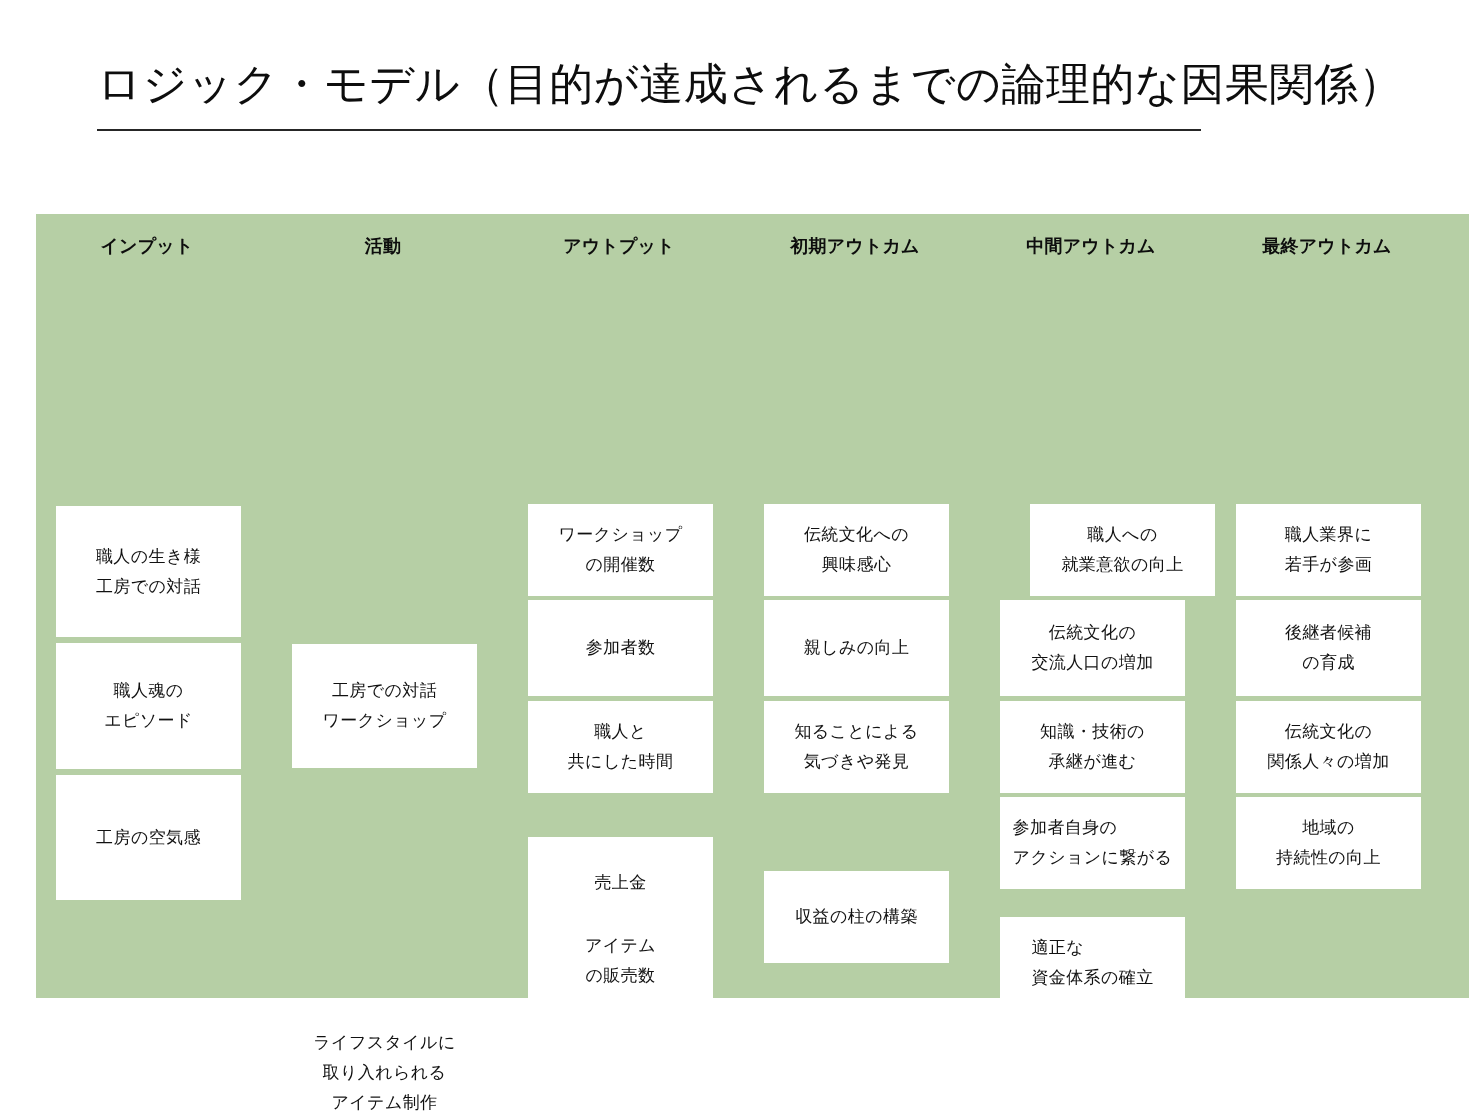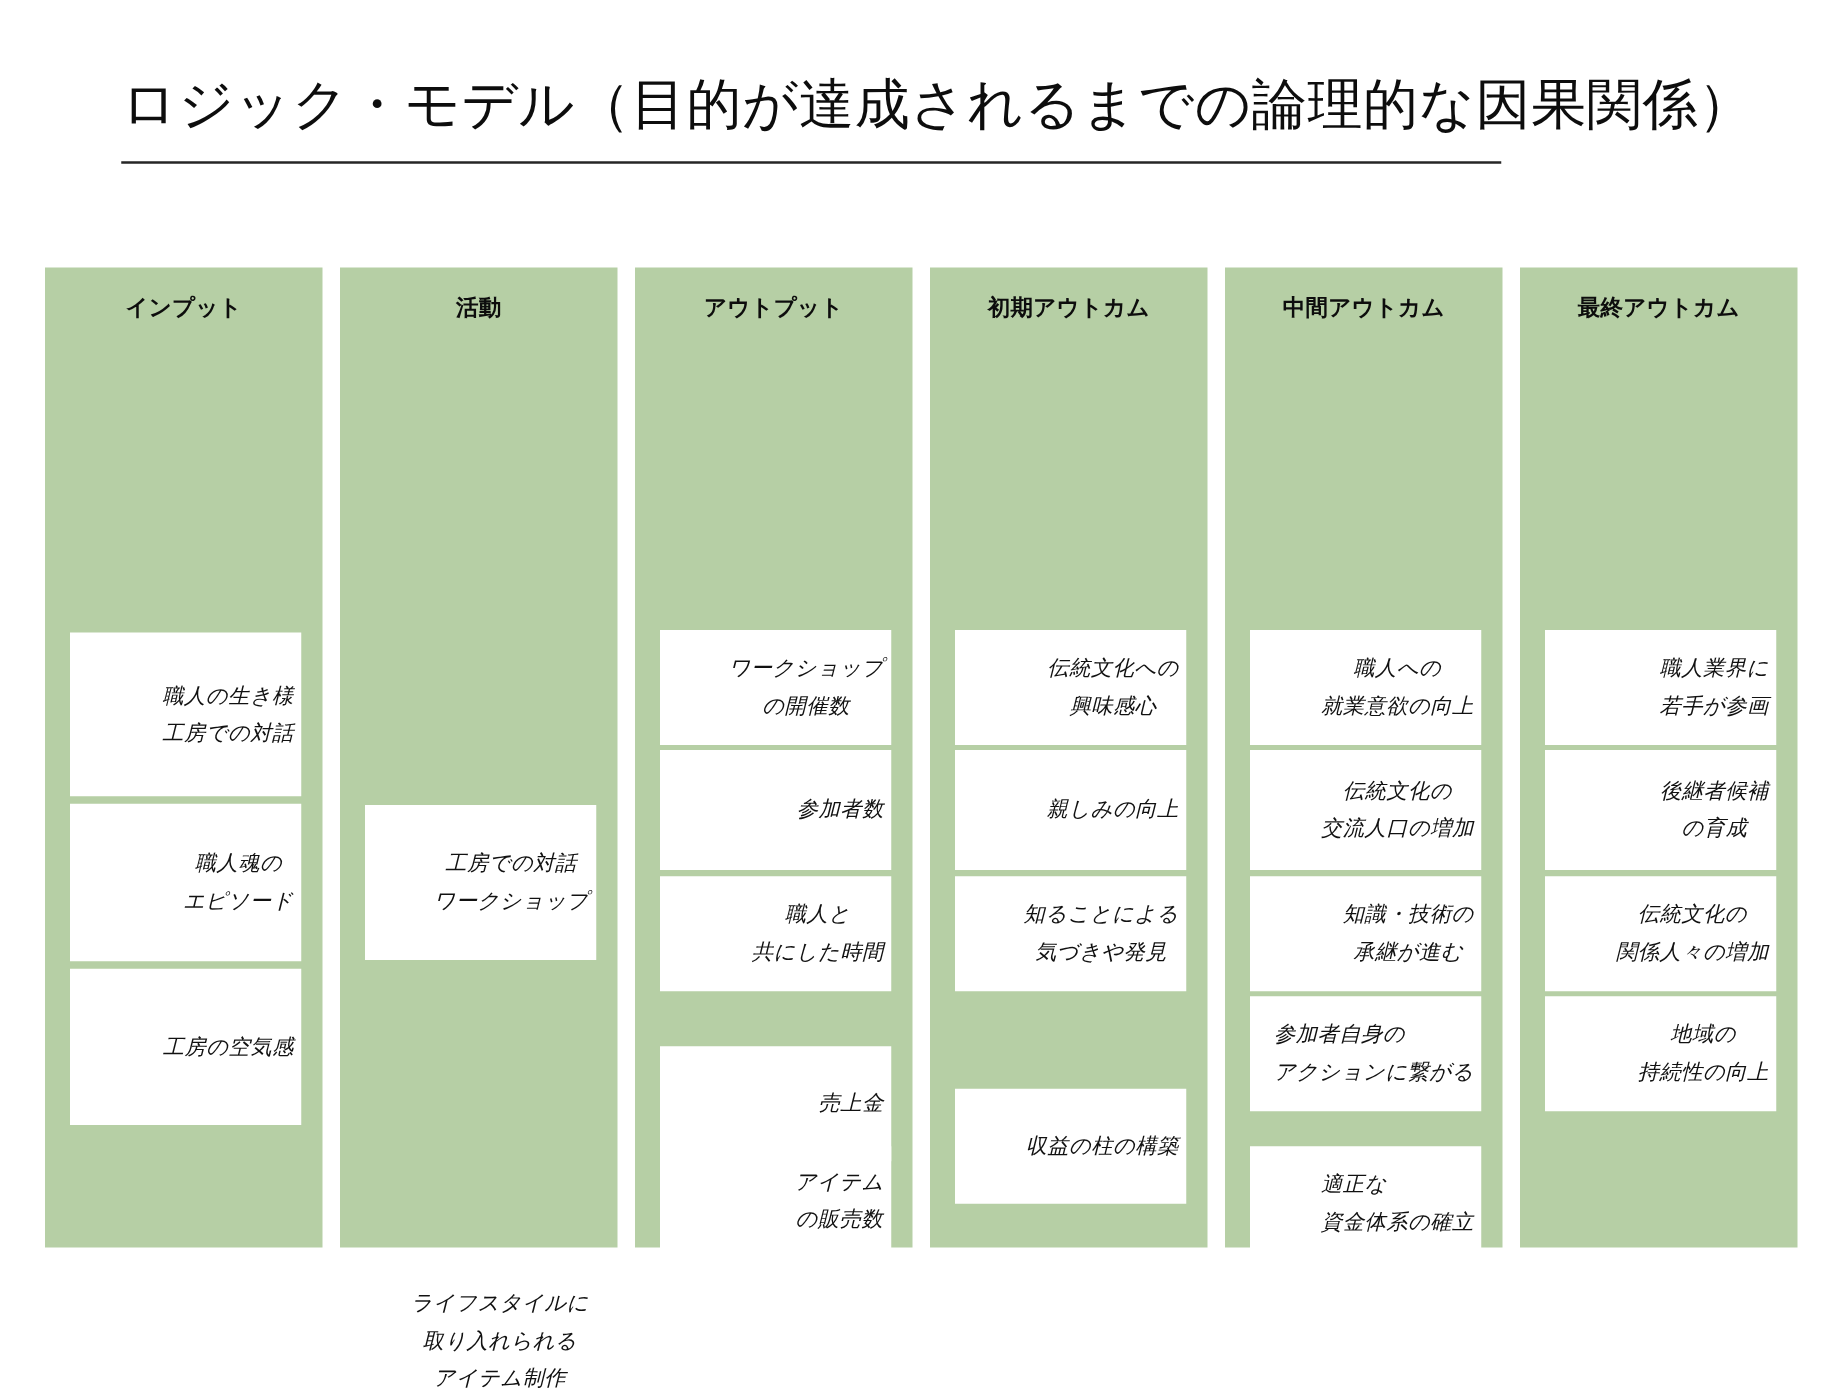--- a/index.html
+++ b/index.html
@@ -48,20 +48,21 @@
     background: #262626;
   }
 
   
   .column {
     position: absolute;
     top: 214px;
     width: 222px;
     height: 784px;
     background: #b6cfa5;
+    padding-left: 31px;
   }
   .column-header {
     position: absolute;
     left: 0;
     top: 0;
     width: 222px;
     text-align: center;
     font-size: 18px;
     font-weight: bold;
     line-height: 22px;
@@ -72,24 +73,23 @@
 
   
   .card {
     position: absolute;
     left: 20px;
     width: 185px;
     background: #ffffff;
     display: flex;
     flex-direction: column;
     justify-content: center;
-    align-items: flex-end;
+    align-items: center;
     box-sizing: border-box;
     padding: 4px 6px;
-    font-style: italic;
   }
   .card-text {
     font-size: 17px;
     line-height: 30px;
     text-align: center;
     color: #111111;
     letter-spacing: 0.4px;
     white-space: pre-line;
   }
   .card.align-left .card-text {
@@ -166,21 +166,21 @@
         <div class="card" style="top: 487px; height: 92px;">
           <div class="card-text">知ることによる
 気づきや発見</div>
         </div>
         <div class="card" style="top: 657px; height: 92px;">
           <div class="card-text">収益の柱の構築</div>
         </div>
       </div>
       <div class="column" style="left: 980px;">
         <div class="column-header">中間アウトカム</div>
-        <div class="card" style="top: 290px; height: 92px;">
+        <div class="card" style="top: 290px; height: 92px; margin-left: 30px;">
           <div class="card-text">職人への
 就業意欲の向上</div>
         </div>
         <div class="card" style="top: 386px; height: 96px;">
           <div class="card-text">伝統文化の
 交流人口の増加</div>
         </div>
         <div class="card" style="top: 487px; height: 92px;">
           <div class="card-text">知識・技術の
 承継が進む</div>

